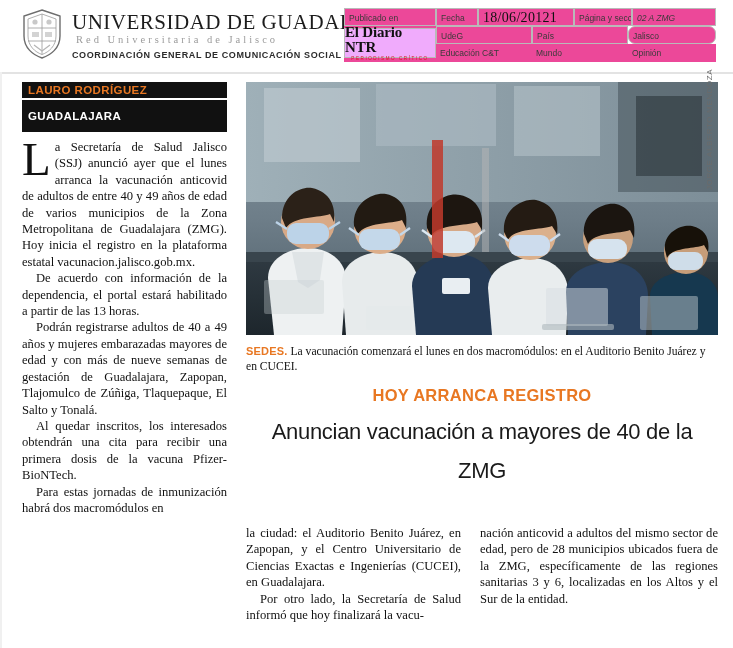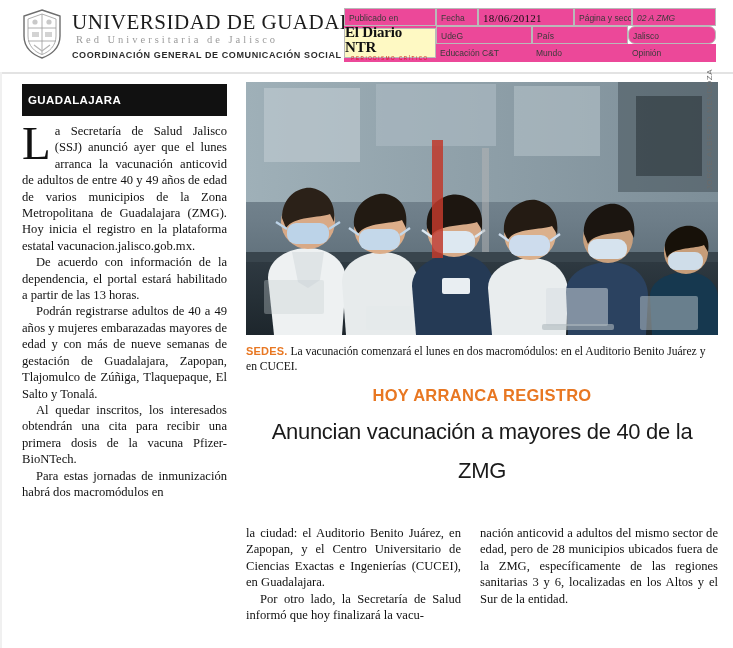--- a/index.html
+++ b/index.html
@@ -53,27 +53,27 @@
     border:1px solid #b9b9b9;
     height:18px;line-height:18px;
     font-family:"Liberation Sans", sans-serif;
     font-size:8.5px;color:#3a3a3a;
     padding-left:4px;
     box-sizing:border-box;
     overflow:hidden;white-space:nowrap;
     background:#ec4899;
   }
   .meta-cell.big{
-    font-family:"Liberation Serif", serif;font-size:11px;color:#111;
+    font-family:"Liberation Serif", serif;font-size:14px;color:#111;
     letter-spacing:0.3px;
   }
   .meta-cell.plain{border:none;}
   .logo-ntr{
     position:absolute;left:344px;top:28px;width:92px;height:30px;
-    border:1px solid #b9b9b9;box-sizing:border-box;background:#fef9c3;
+    border:1px solid #b9b9b9;box-sizing:border-box;background:#f0abfc;
     display:flex;align-items:center;justify-content:center;
     flex-direction:column;
   }
   .ntr-top{
     font-family:"Liberation Serif", serif;
     font-size:15px;font-weight:bold;color:#111;letter-spacing:-0.2px;
     line-height:15px;
   }
   .ntr-top .ntr{color:#111;}
   .ntr-bottom{
@@ -227,20 +227,23 @@
       </div>
       <div class="ntr-bottom">PERIODISMO CRÍTICO</div>
     </div>
 
     <div class="hdr-rule"></div>
   </div>
 
   <div class="side-rule"></div>
 
   <div class="left-col">
+    <div class="byline">
+      <span class="accent">LAURO RODRÍGUEZ</span>
+    </div>
     <div class="byline2">GUADALAJARA</div>
 
     <div class="body-text">
       <p class="first"><span class="dropcap">L</span><span>a Secretaría de Salud Jalisco (SSJ) anunció ayer que el lunes arranca la vacunación anticovid de adultos de entre 40 y 49 años de edad de varios municipios de la Zona Metropolitana de Guadalajara (ZMG). Hoy inicia el registro en la plataforma estatal vacunacion.jalisco.gob.mx.</span></p>
       <p>De acuerdo con información de la dependencia, el portal estará habilitado a partir de las 13 horas.</p>
       <p>Podrán registrarse adultos de 40 a 49 años y mujeres embarazadas mayores de edad y con más de nueve semanas de gestación de Guadalajara, Zapopan, Tlajomulco de Zúñiga, Tlaquepaque, El Salto y Tonalá.</p>
       <p>Al quedar inscritos, los interesados obtendrán una cita para recibir una primera dosis de la vacuna Pfizer-BioNTech.</p>
       <p>Para estas jornadas de inmunización habrá dos macromódulos en</p>
     </div>
   </div>

